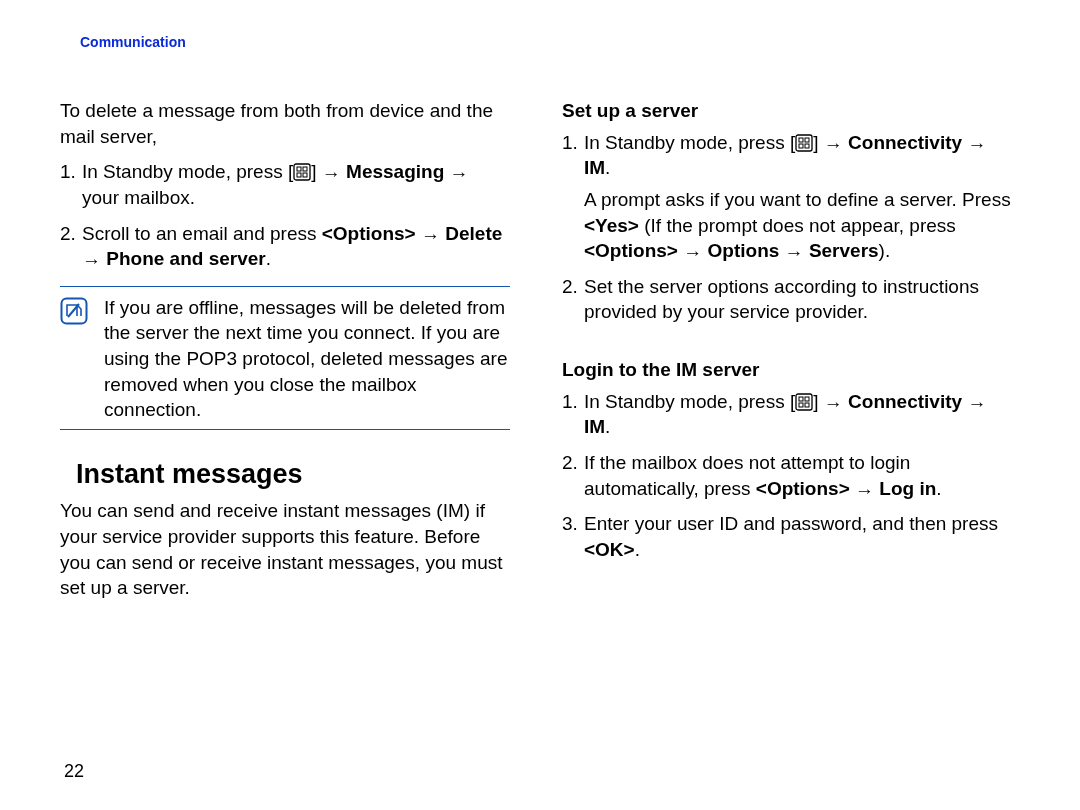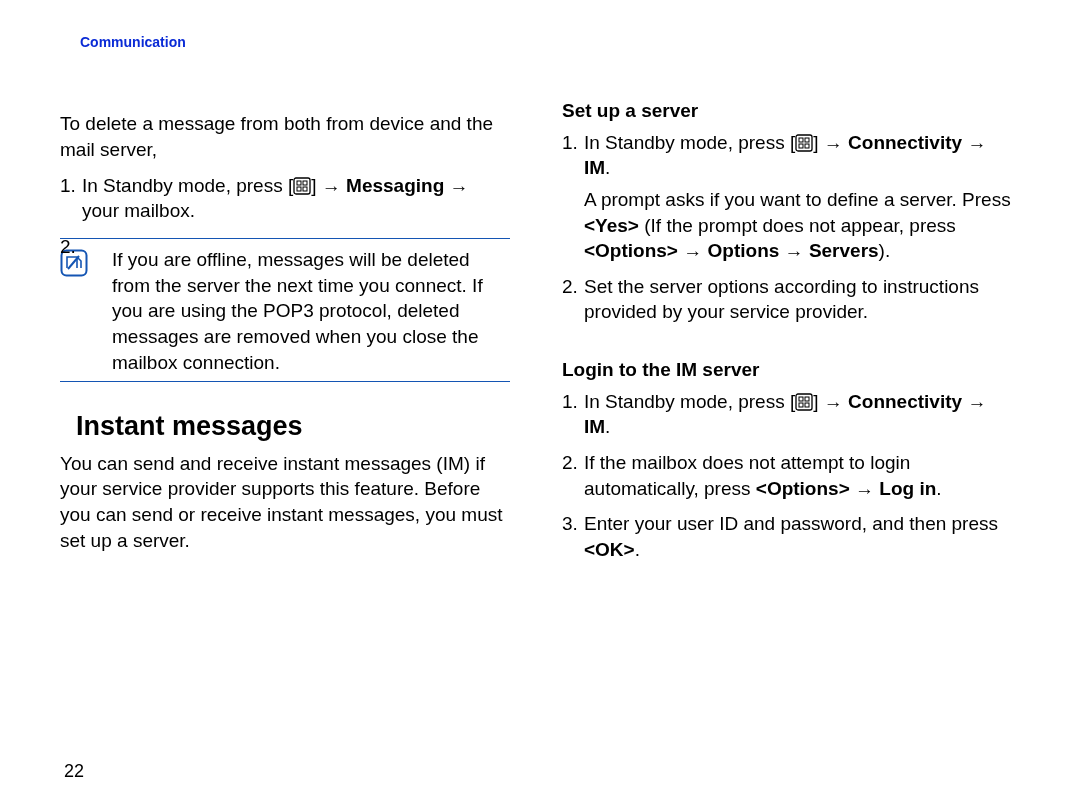--- a/index.html
+++ b/index.html
@@ -22,21 +22,20 @@
   .header {
     color: #0a2bd6;
     font-weight: bold;
     font-size: 14px;
     margin-left: 20px;
     margin-bottom: 48px;
   }
   .columns {
     display: flex;
     gap: 52px;
-    align-items: center;
   }
   .col {
     width: 450px;
     line-height: 1.35;
   }
   p { margin: 0 0 10px 0; }
   .step-list {
     list-style: none;
     padding: 0;
     margin: 0 0 14px 0;
@@ -57,21 +56,21 @@
   }
   .ikey svg { display: block; }
   .arrow { }
 
   .note {
     border-top: 1px solid #1455b3;
     border-bottom: 1px solid #1455b3;
     padding: 8px 0 6px 0;
     margin: 4px 0 26px 0;
     display: flex;
-    gap: 24px;
+    gap: 16px;
   }
   .note-icon svg { display: block; margin-top: 2px; }
   .note-text { flex: 1; line-height: 1.35; }
 
   h2.section {
     font-size: 27px;
     font-weight: bold;
     margin: 0 0 6px 16px;
   }
   .subhead {
@@ -105,20 +104,23 @@
                   <rect x="4" y="4" width="4" height="4" fill="none" stroke="#000" stroke-width="1"></rect>
                   <rect x="10" y="4" width="4" height="4" fill="none" stroke="#000" stroke-width="1"></rect>
                   <rect x="4" y="10" width="4" height="4" fill="none" stroke="#000" stroke-width="1"></rect>
                   <rect x="10" y="10" width="4" height="4" fill="none" stroke="#000" stroke-width="1"></rect>
                 </svg></span><span>] </span><span class="arrow">→</span>
             <b>Messaging</b><span> → your mailbox.</span>
           </span>
         </li>
         <li>
           <span class="num">2.</span>
+          <span>
+            <span>Scroll to an email and press </span><b>&lt;Options&gt;</b><span> → </span><b>Delete</b><span> → </span><b>Phone and server</b><span>.</span>
+          </span>
         </li>
       </ol>
 
       <div class="note">
         <div class="note-icon">
           <svg width="28" height="28" viewBox="0 0 28 28">
             <rect x="1.5" y="1.5" width="25" height="25" rx="5" fill="none" stroke="#1455b3" stroke-width="2"></rect>
             <path d="M7 19 L7 8 L17 8 L17 19 M17 8 L21 12 L21 19" fill="none" stroke="#1455b3" stroke-width="1.6"></path>
             <path d="M8 20 L19 7" stroke="#1455b3" stroke-width="2"></path>
           </svg>

